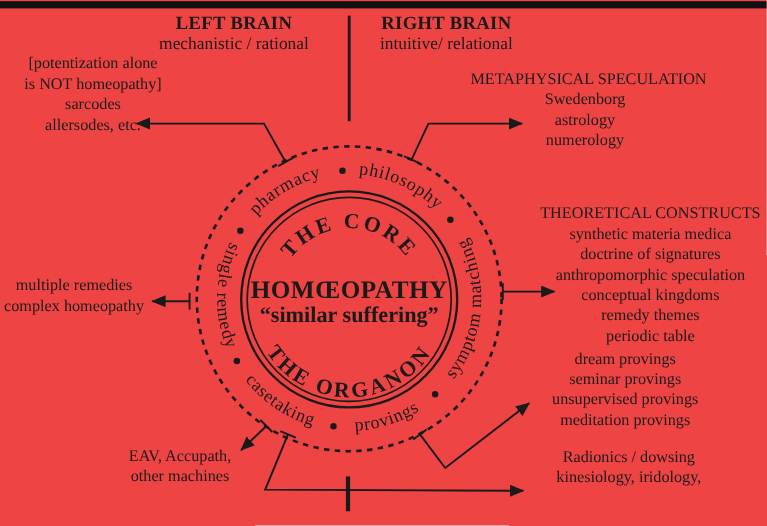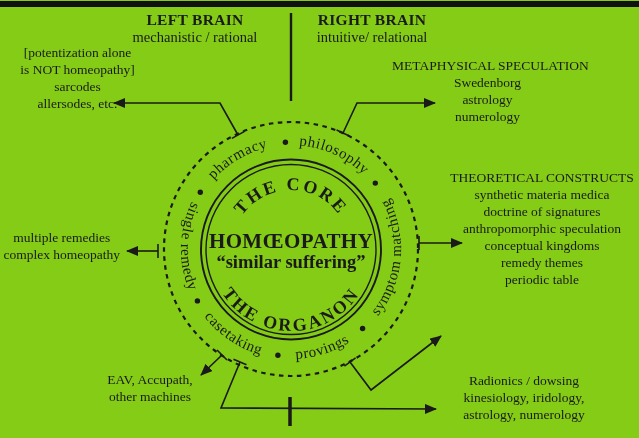--- a/index.html
+++ b/index.html
@@ -1,17 +1,17 @@
 <!DOCTYPE html>
 <html><head>
 <meta charset="utf-8">
 <style>
   html,body { margin:0; padding:0; background:#e8e8e8; }
   .stage {
-    position:relative; width:639px; height:438px; background:#84cc16;
+    position:relative; width:639px; height:438px; background:#ef4444;
     font-family:"Liberation Serif", serif; color:#1a1a1a; overflow:hidden;
   }
   .top-border { position:absolute; left:0; top:1px; width:639px; height:6px; background:#111111; }
   .block { position:absolute; text-align:center; font-size:13.5px; line-height:17px; }
   .block .ln { white-space:nowrap; }
   .hdr .hb { font-weight:bold; font-size:15.5px; line-height:18px; letter-spacing:0.3px; }
   .hdr .hs { font-size:14.5px; line-height:16px; }
   .alignright { text-align:center; }
   svg.diagram { position:absolute; left:0; top:0; }
   svg.diagram text { font-family:"Liberation Serif", serif; fill:#1a1a1a; }
@@ -121,25 +121,30 @@
     <div class="ln">conceptual kingdoms</div>
     <div class="ln">remedy themes</div>
     <div class="ln">periodic table</div>
   </div>
 
   <div class="block alignright" style="right:519px; top:229px;">
     <div class="ln">multiple remedies</div>
     <div class="ln">complex homeopathy</div>
   </div>
 
+  <div class="block" style="left:431px; top:290px; width:180px;">
+    <div class="ln">dream provings</div>
+    <div class="ln">seminar provings</div>
+    <div class="ln">unsupervised provings</div>
+    <div class="ln">meditation provings</div>
+  </div>
 
   <div class="block" style="left:88px; top:371px; width:124px;">
     <div class="ln">EAV, Accupath,</div>
     <div class="ln">other machines</div>
   </div>
 
   <div class="block" style="left:434px; top:372px; width:180px;">
     <div class="ln">Radionics / dowsing</div>
     <div class="ln">kinesiology, iridology,</div>
-    <div class="ln">astrology, numerology</div>
   </div>
 
 </div>
 
 </body></html>

